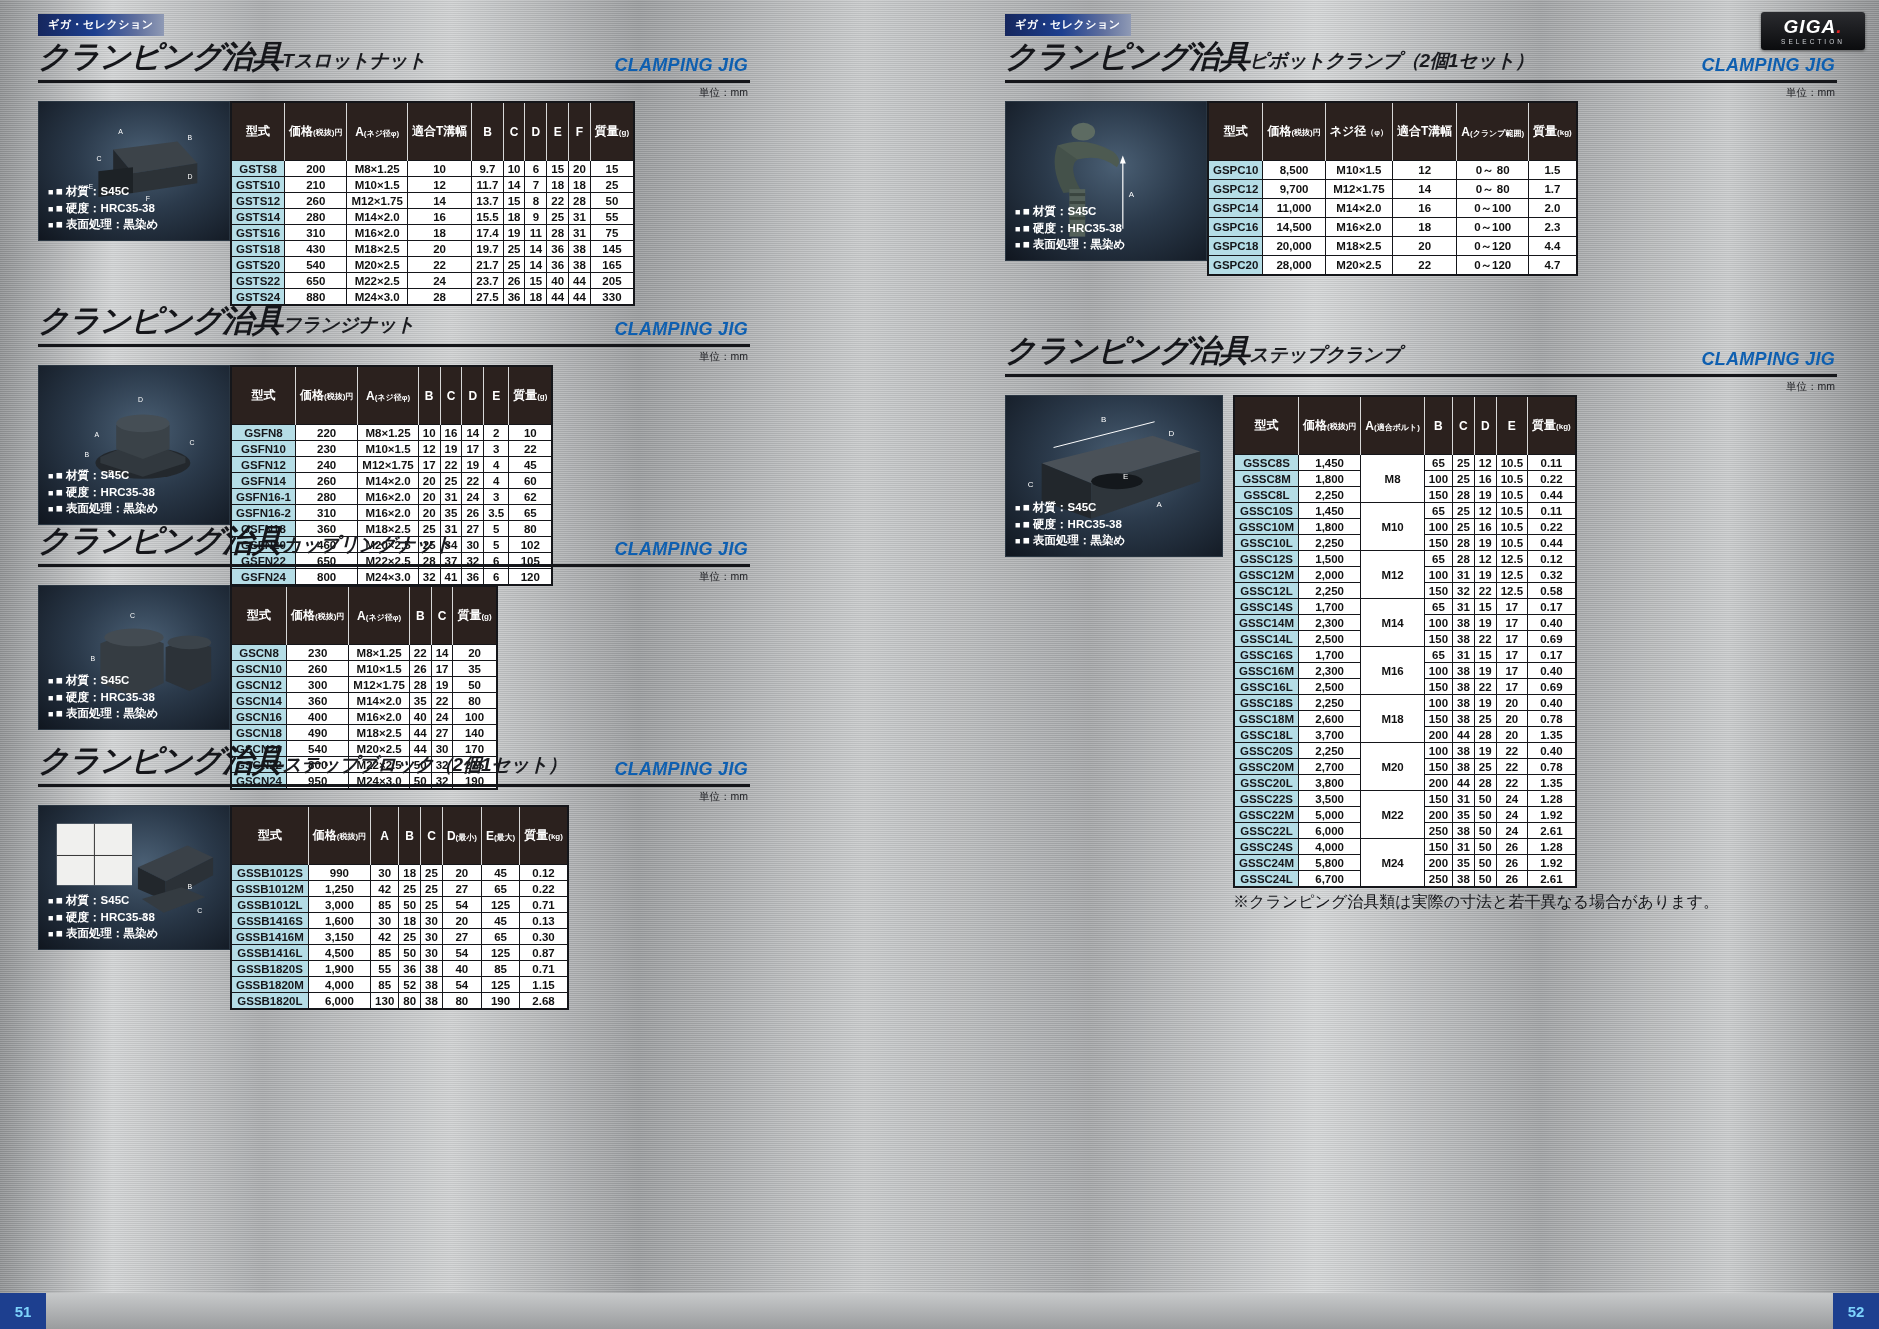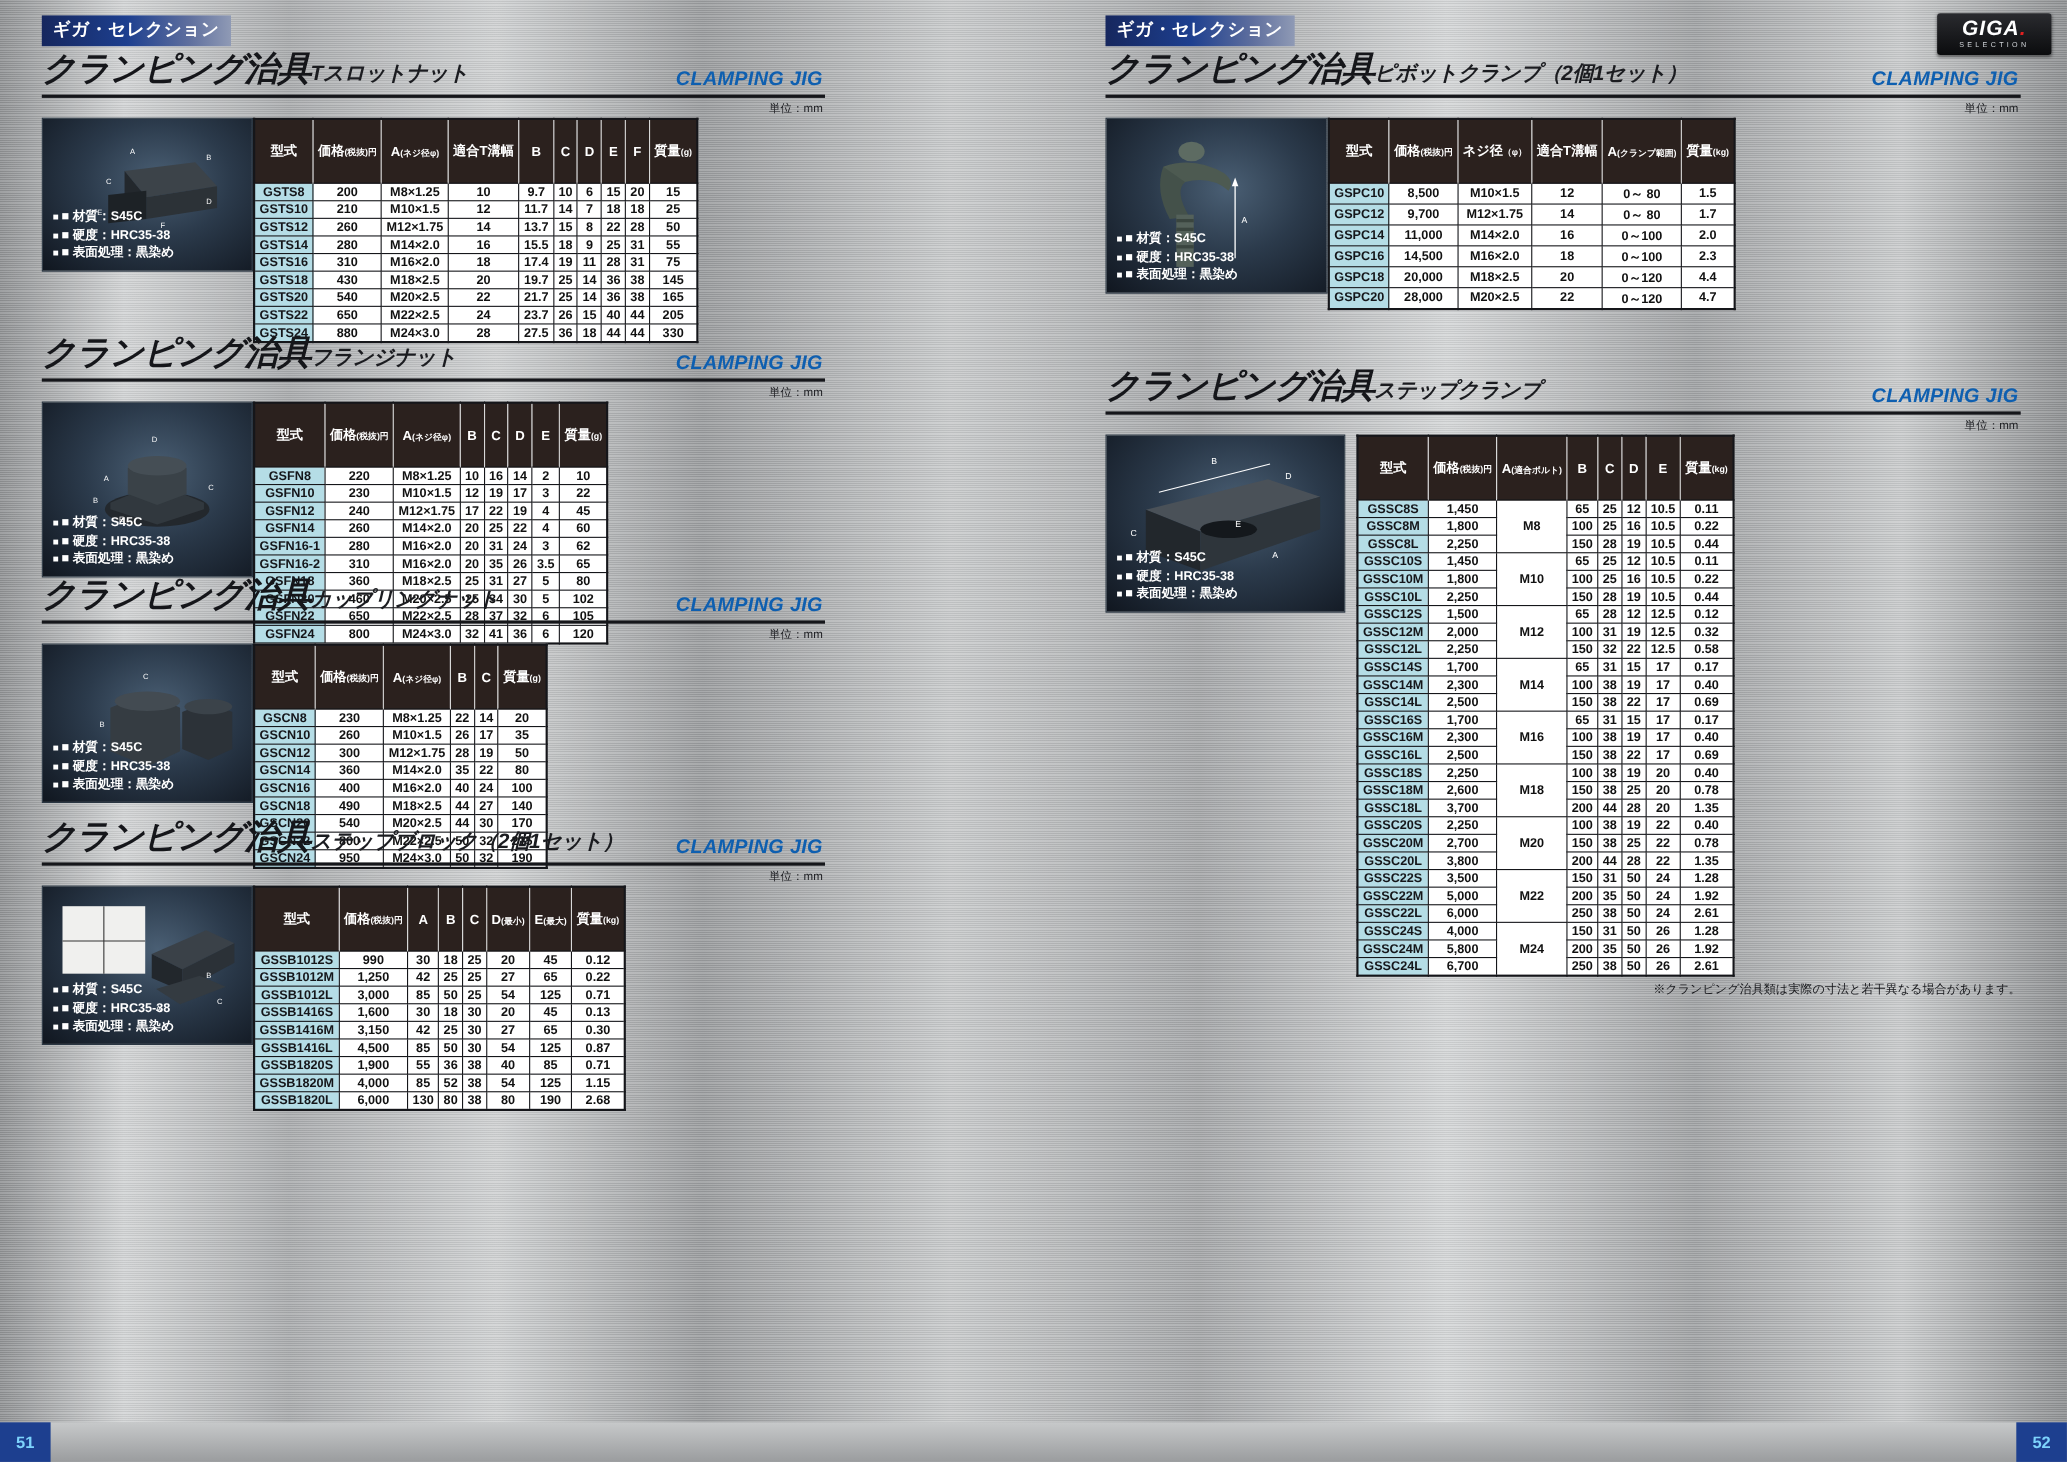--- a/index.html
+++ b/index.html
@@ -32,21 +32,21 @@
   }
   .page-num.left { left: 0; }
   .page-num.right { right: 0; }
 
   
   .section { position: absolute; }
 
   .brand-tab {
     display: inline-block;
     background: linear-gradient(90deg,#16275e 0%,#1d3f8f 45%,#5f6f9e 78%,#8f9ab5 100%);
-    color: #fff; font-weight: bold; font-size: 16px;
+    color: #fff; font-weight: bold; font-size: 11px;
     padding: 3px 10px 4px 10px; letter-spacing: .5px;
   }
   .title-row {
     display: flex; align-items: baseline; gap: 0;
     border-bottom: 3px solid #15161a;
     padding-bottom: 2px; position: relative;
   }
   .title-main {
     font-size: 31px; font-weight: bold; font-style: italic;
     color: #15161a; letter-spacing: -1px;
@@ -99,21 +99,21 @@
     border: 1px solid #15161a;
     color: #111; white-space: nowrap;
     font-weight: bold;
   }
   table.spec td.model {
     background: #b5dde6; font-weight: bold; color: #15161a;
   }
   .sub { font-size: 8px; vertical-align: baseline; margin-top: 41px; }
 
   .footnote {
-    font-size: 11px; color: #15161a; text-align: right;
+    font-size: 16px; color: #15161a; text-align: left;
     margin-top: 4px;
   }
 
   
   .giga-logo {
     position: absolute; right: 14px; top: 12px;
     width: 104px; height: 38px;
     background: linear-gradient(180deg,#2a2b2f,#0b0c0e);
     border-radius: 3px;
     display: flex; flex-direction: column;

